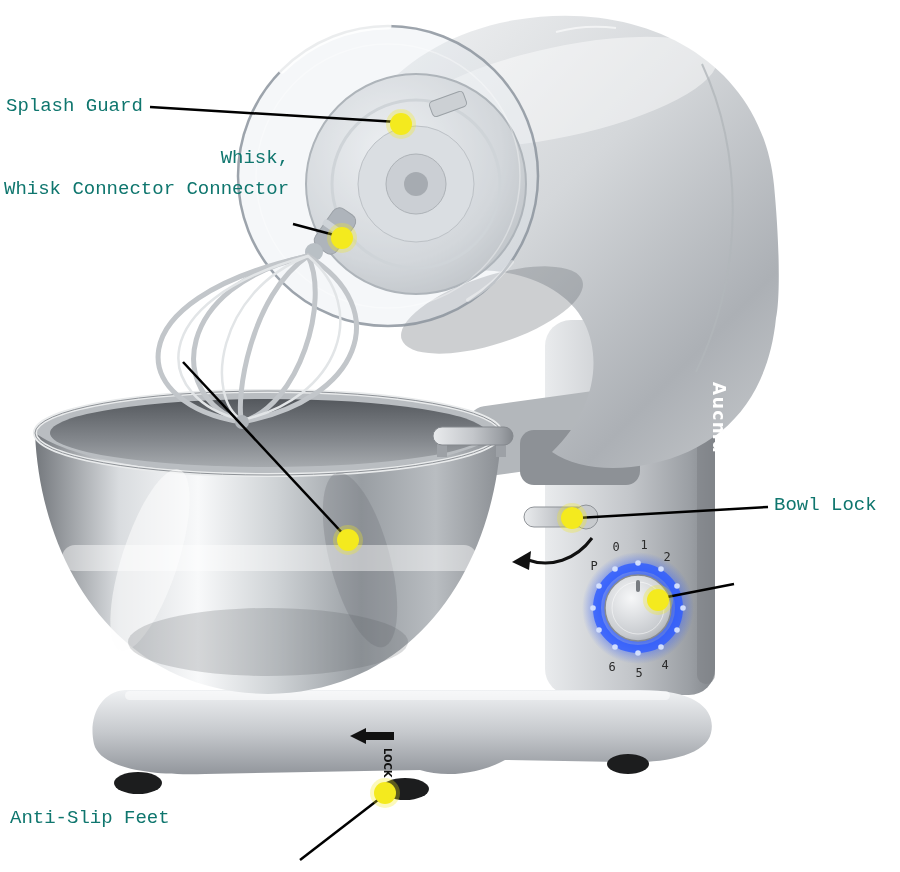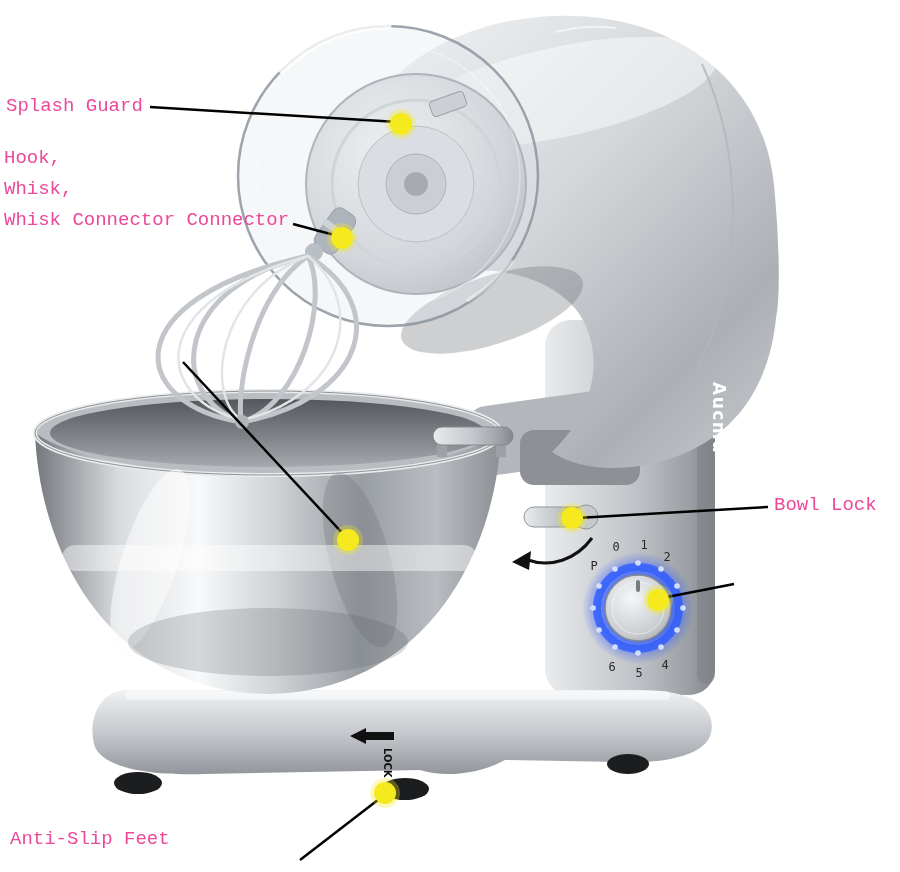--- a/index.html
+++ b/index.html
@@ -2,22 +2,23 @@
 <html><head>
 <meta charset="utf-8">
 <style>
   html,body{margin:0;padding:0;background:#fff;}
   .stage{
     position:relative;width:900px;height:872px;background:#ffffff;overflow:hidden;
     font-family:"Liberation Mono","DejaVu Sans Mono",monospace;
   }
   .stage svg{position:absolute;left:0;top:0;}
   .label{
-    position:absolute;color:#ec4899;font-size:19px;line-height:31px;white-space:nowrap;
+    position:absolute;color:#0f766e;font-size:19px;line-height:31px;white-space:nowrap;
     font-family:"Liberation Mono","DejaVu Sans Mono",monospace;
+    text-align:right;
   }
   .label.tight{line-height:29px;}
 </style>
 </head>
 <body>
 
 <div class="stage">
 
   <svg width="900" height="872" viewBox="0 0 900 872">
     <defs>
@@ -215,24 +216,23 @@
       <circle cx="658" cy="600" r="15" opacity="0.3" fill="#F4EA1E"></circle>
       <circle cx="658" cy="600" r="11" fill="#F4EA1E"></circle>
       <circle cx="385" cy="793" r="15" opacity="0.3" fill="#F4EA1E"></circle>
       <circle cx="385" cy="793" r="11" fill="#F4EA1E"></circle>
     </g>
   </svg>
 
   <div class="label" style="left:6px;top:91px">Splash Guard</div>
 
   <div class="label" style="left:4px;top:143px">
-    <div>Hook,</div>
     <div>Whisk,</div>
     <div>Whisk Connector Connector</div>
   </div>
 
 
   <div class="label" style="left:774px;top:490px">Bowl Lock</div>
 
 
-  <div class="label" style="left:10px;top:824px">Anti-Slip Feet</div>
+  <div class="label" style="left:10px;top:803px">Anti-Slip Feet</div>
 
 </div>
 
 </body></html>

